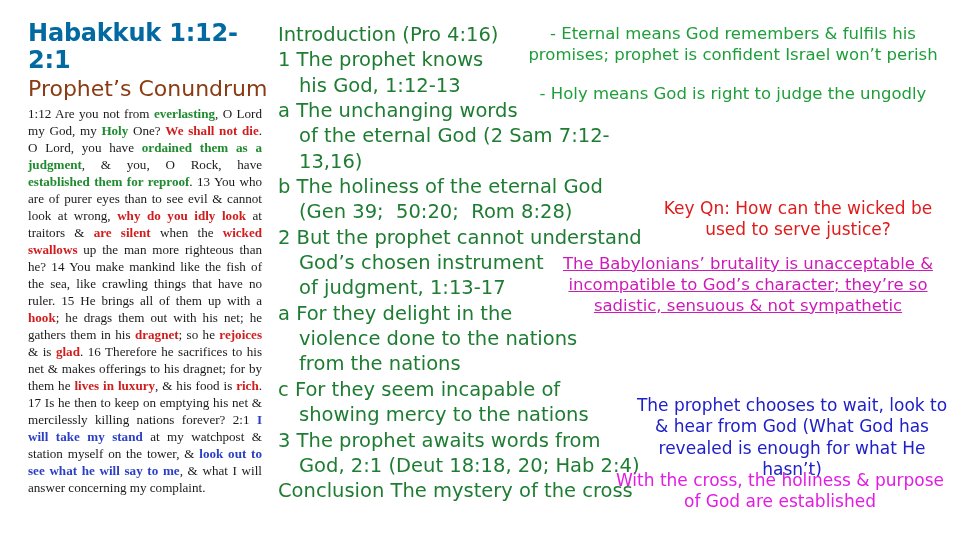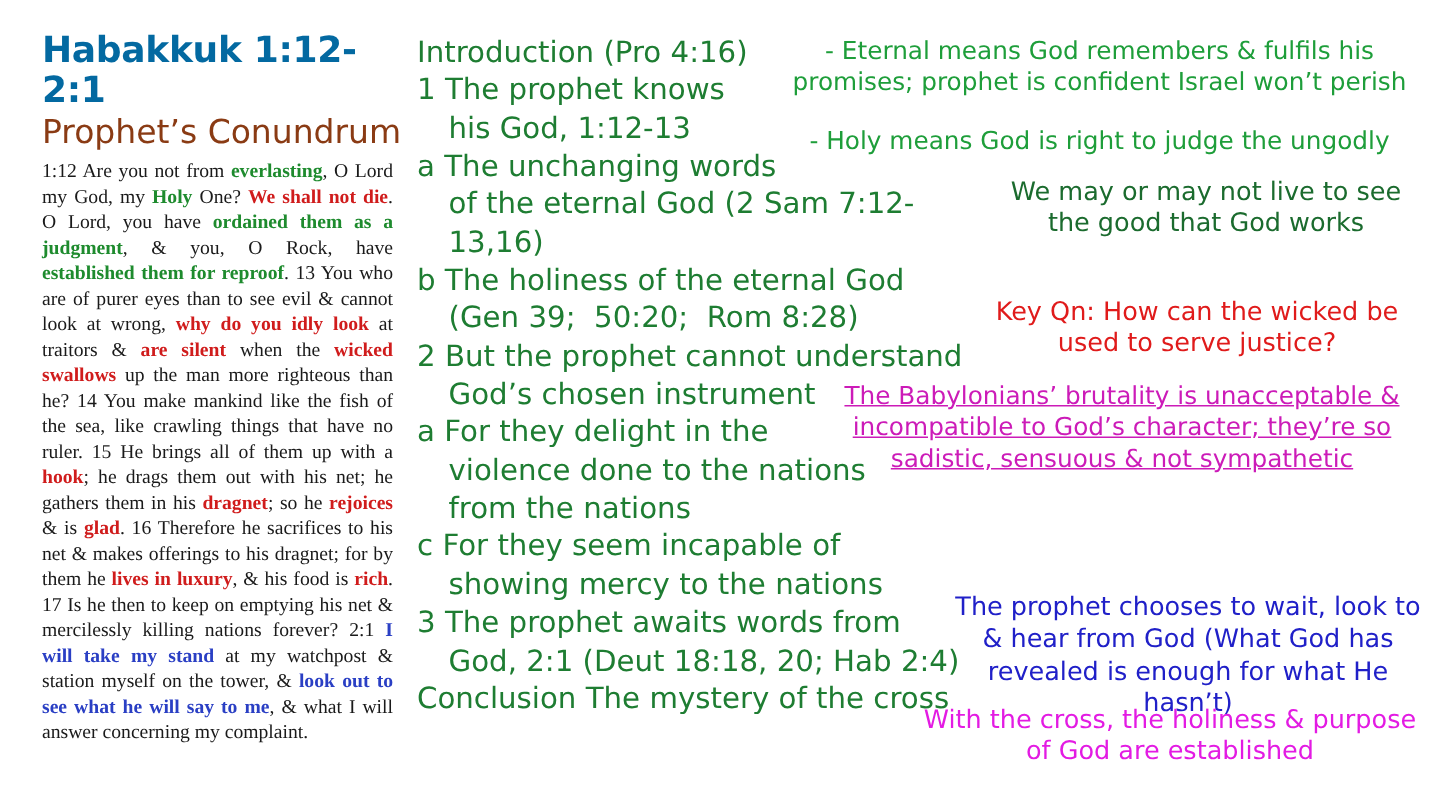--- a/index.html
+++ b/index.html
@@ -123,31 +123,31 @@
   <div class="outline">
       <div class="ln">Introduction (Pro 4:16)</div>
       <div class="ln">1 The prophet knows</div>
       <div class="ln indent">his God, 1:12-13</div>
       <div class="ln">a The unchanging words</div>
       <div class="ln indent">of the eternal God (2 Sam 7:12-13,16)</div>
       <div class="ln">b The holiness of the eternal God</div>
       <div class="ln indent">(Gen 39;  50:20;  Rom 8:28)</div>
       <div class="ln">2 But the prophet cannot understand</div>
       <div class="ln indent">God’s chosen instrument</div>
+      <div class="ln indent">of judgment, 1:13-17</div>
       <div class="ln">a For they delight in the</div>
       <div class="ln indent">violence done to the nations</div>
       <div class="ln indent">from the nations</div>
       <div class="ln">c For they seem incapable of</div>
       <div class="ln indent">showing mercy to the nations</div>
       <div class="ln">3 The prophet awaits words from</div>
       <div class="ln indent">God, 2:1 (Deut 18:18, 20; Hab 2:4)</div>
       <div class="ln">Conclusion The mystery of the cross</div>
     </div>
 
   <div class="note note-1">- Eternal means God remembers &amp; fulfils his promises; prophet is confident Israel won’t perish</div>
   <div class="note note-2">- Holy means God is right to judge the ungodly</div>
-  <div class="note note-3">We may or may not live to see the good that God works</div>
   <div class="note note-4">Key Qn: How can the wicked be used to serve justice?</div>
   <div class="note note-5">The Babylonians’ brutality is unacceptable &amp; incompatible to God’s character; they’re so sadistic, sensuous &amp; not sympathetic</div>
   <div class="note note-6">The prophet chooses to wait, look to &amp; hear from God (What God has revealed is enough for what He hasn’t)</div>
   <div class="note note-7">With the cross, the holiness &amp; purpose of God are established</div>
 
 </div>
 
 </body></html>

